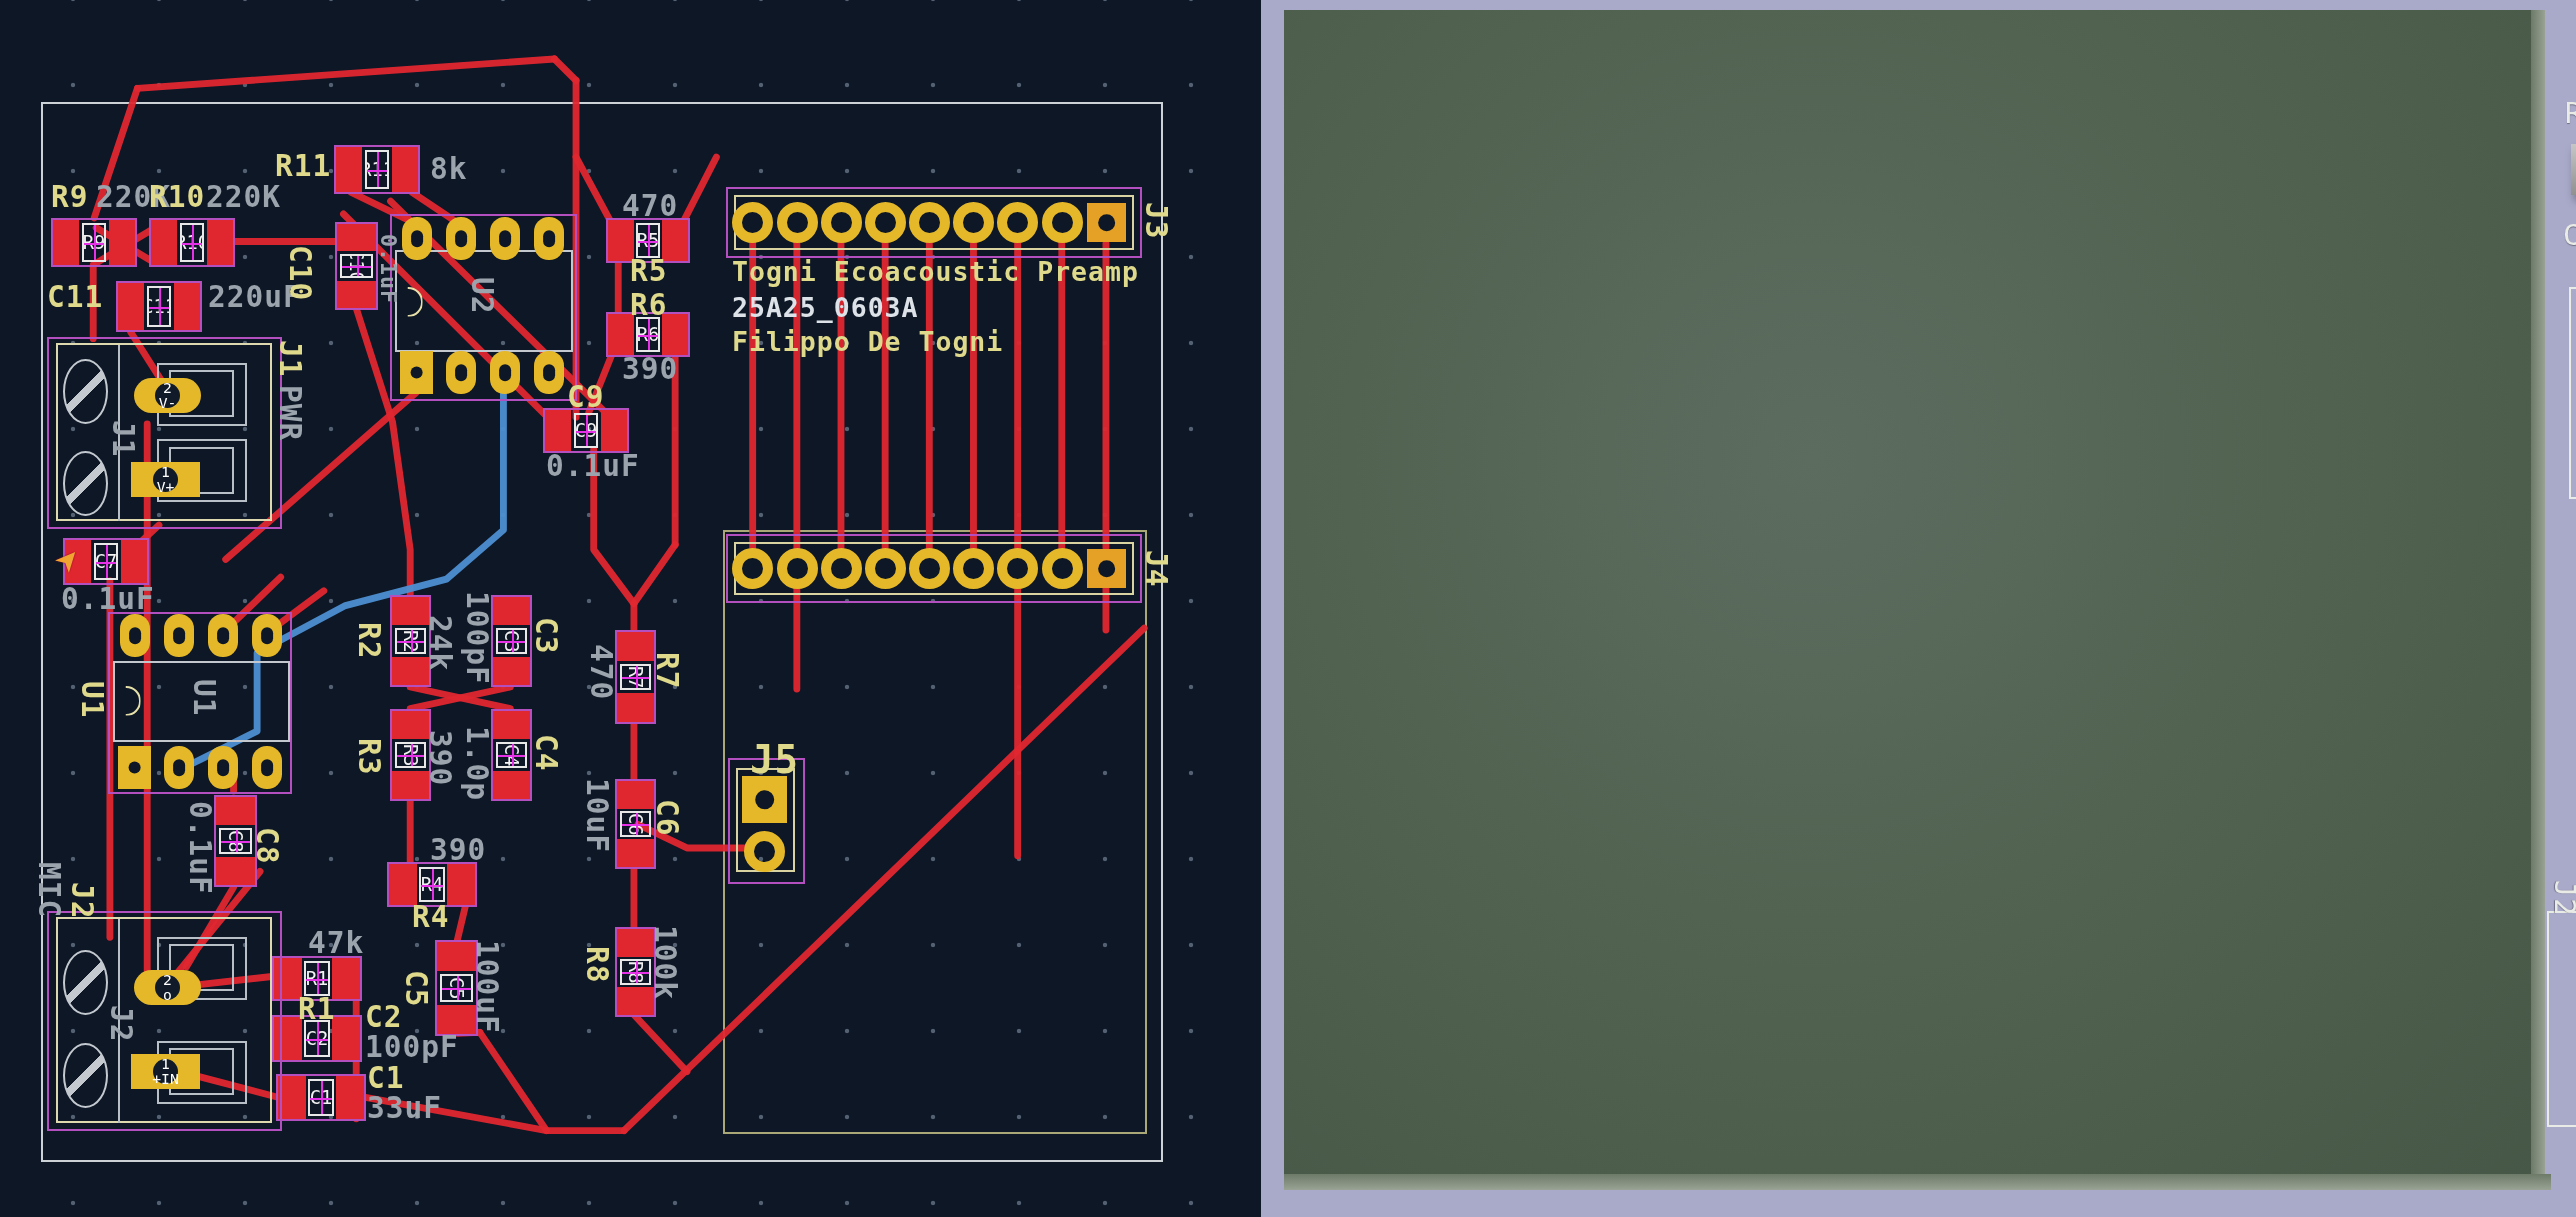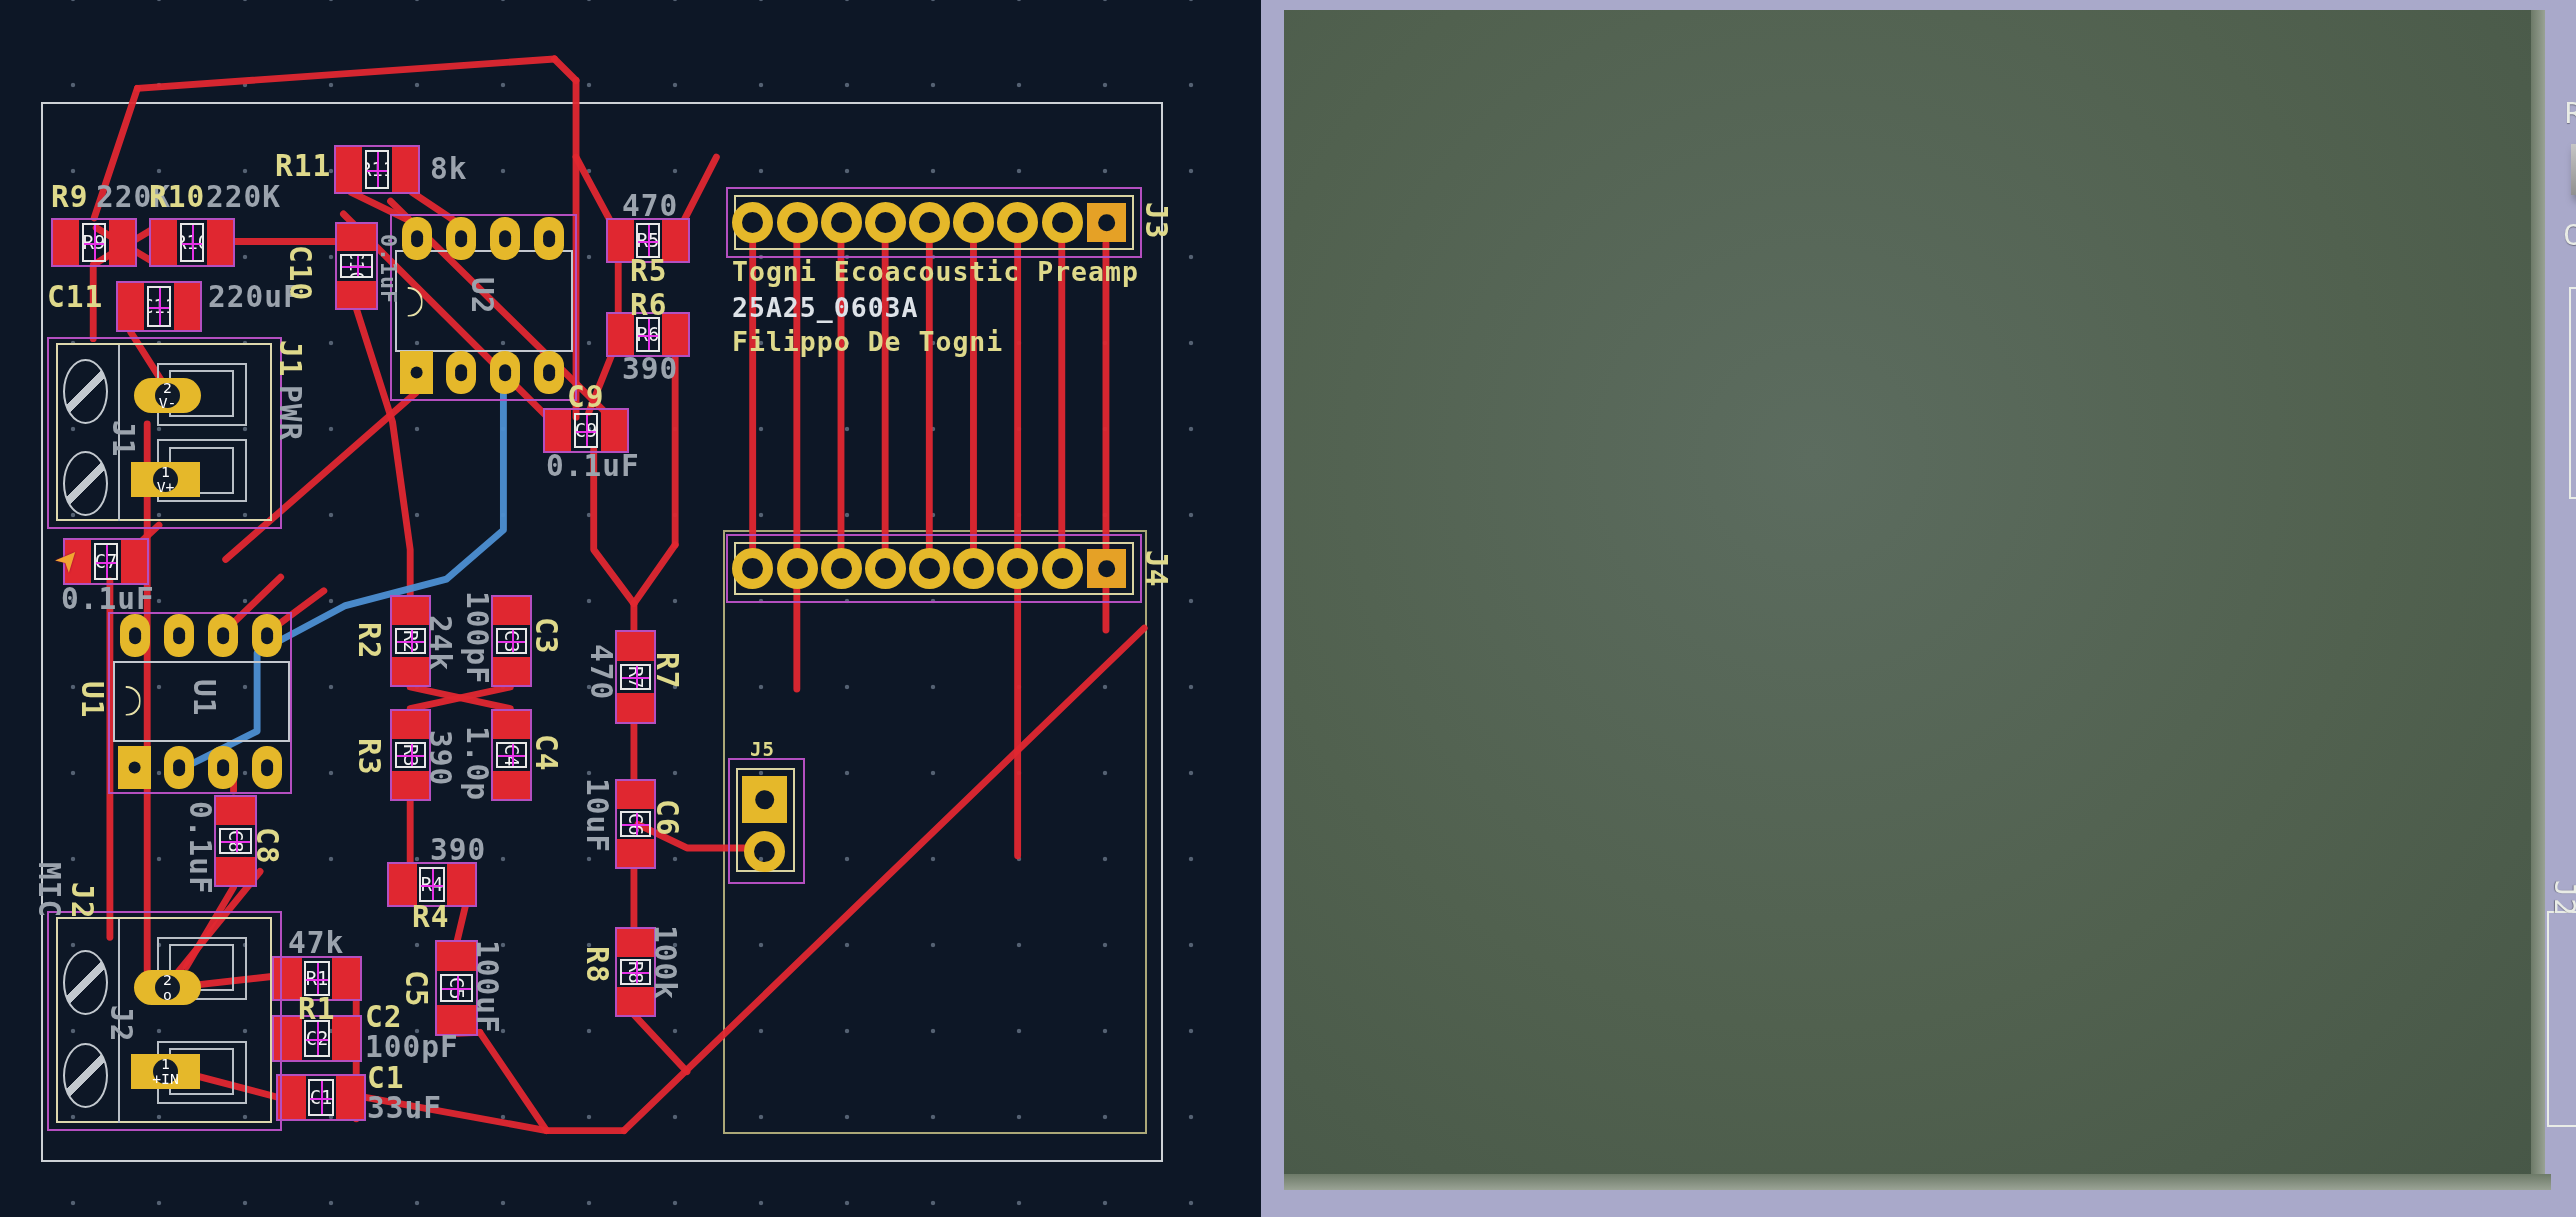--- a/index.html
+++ b/index.html
@@ -425,29 +425,29 @@
         <div class="lbl g rot" style="left: 491px; top: 726px; font-size: 29.5px;">1.0p</div>
         <div class="lbl  rot" style="left: 560px; top: 734px; font-size: 29.5px;">C4</div>
         <div class="lbl g rot" style="left: 615px; top: 644px; font-size: 29.5px;">470</div>
         <div class="lbl  rot" style="left: 681px; top: 652px; font-size: 29.5px;">R7</div>
         <div class="lbl g rot" style="left: 611px; top: 778px; font-size: 29.5px;">10uF</div>
         <div class="lbl  rot" style="left: 681px; top: 799px; font-size: 29.5px;">C6</div>
         <div class="lbl  rot" style="left: 611px; top: 946px; font-size: 29.5px;">R8</div>
         <div class="lbl g rot" style="left: 679px; top: 925px; font-size: 29.5px;">100k</div>
         <div class="lbl g" style="left: 430px; top: 836px; font-size: 29.5px;">390</div>
         <div class="lbl " style="left: 412px; top: 903px; font-size: 29.5px;">R4</div>
-        <div class="lbl g" style="left: 288px; top: 929px; font-size: 29.5px;">47k</div>
+        <div class="lbl g" style="left: 308px; top: 929px; font-size: 29.5px;">47k</div>
         <div class="lbl " style="left: 298px; top: 995px; font-size: 29.5px;">R1</div>
         <div class="lbl " style="left: 365px; top: 1003px; font-size: 29.5px;">C2</div>
         <div class="lbl g" style="left: 365px; top: 1033px; font-size: 29.5px;">100pF</div>
         <div class="lbl " style="left: 367px; top: 1064px; font-size: 29.5px;">C1</div>
         <div class="lbl g" style="left: 367px; top: 1094px; font-size: 29.5px;">33uF</div>
         <div class="lbl  rot" style="left: 430px; top: 970px; font-size: 29.5px;">C5</div>
         <div class="lbl g rot" style="left: 501px; top: 940px; font-size: 29.5px;">100uF</div>
-        <div class="lbl " style="left: 750px; top: 740px; font-size: 19px;">J5</div>
+        <div class="lbl " style="left: 750px; top: 740px; font-size: 39px;">J5</div>
       </div>
   </section>
   <section id="right-panel">
     <div class="board3d"></div>
     <svg id="right-traces" viewBox="0 0 1339 1240" width="1315" height="1217">
         <polyline points="2136,188 2136,506" fill="none" stroke="#8a9a55" stroke-width="3" stroke-opacity="0.6" stroke-linecap="round" stroke-linejoin="round"></polyline>
         <polyline points="2185,188 2185,506" fill="none" stroke="#8a9a55" stroke-width="3" stroke-opacity="0.6" stroke-linecap="round" stroke-linejoin="round"></polyline>
         <polyline points="2234,188 2234,506" fill="none" stroke="#8a9a55" stroke-width="3" stroke-opacity="0.6" stroke-linecap="round" stroke-linejoin="round"></polyline>
         <polyline points="2283,188 2283,506" fill="none" stroke="#8a9a55" stroke-width="3" stroke-opacity="0.6" stroke-linecap="round" stroke-linejoin="round"></polyline>
         <polyline points="2332,188 2332,506" fill="none" stroke="#8a9a55" stroke-width="3" stroke-opacity="0.6" stroke-linecap="round" stroke-linejoin="round"></polyline>

